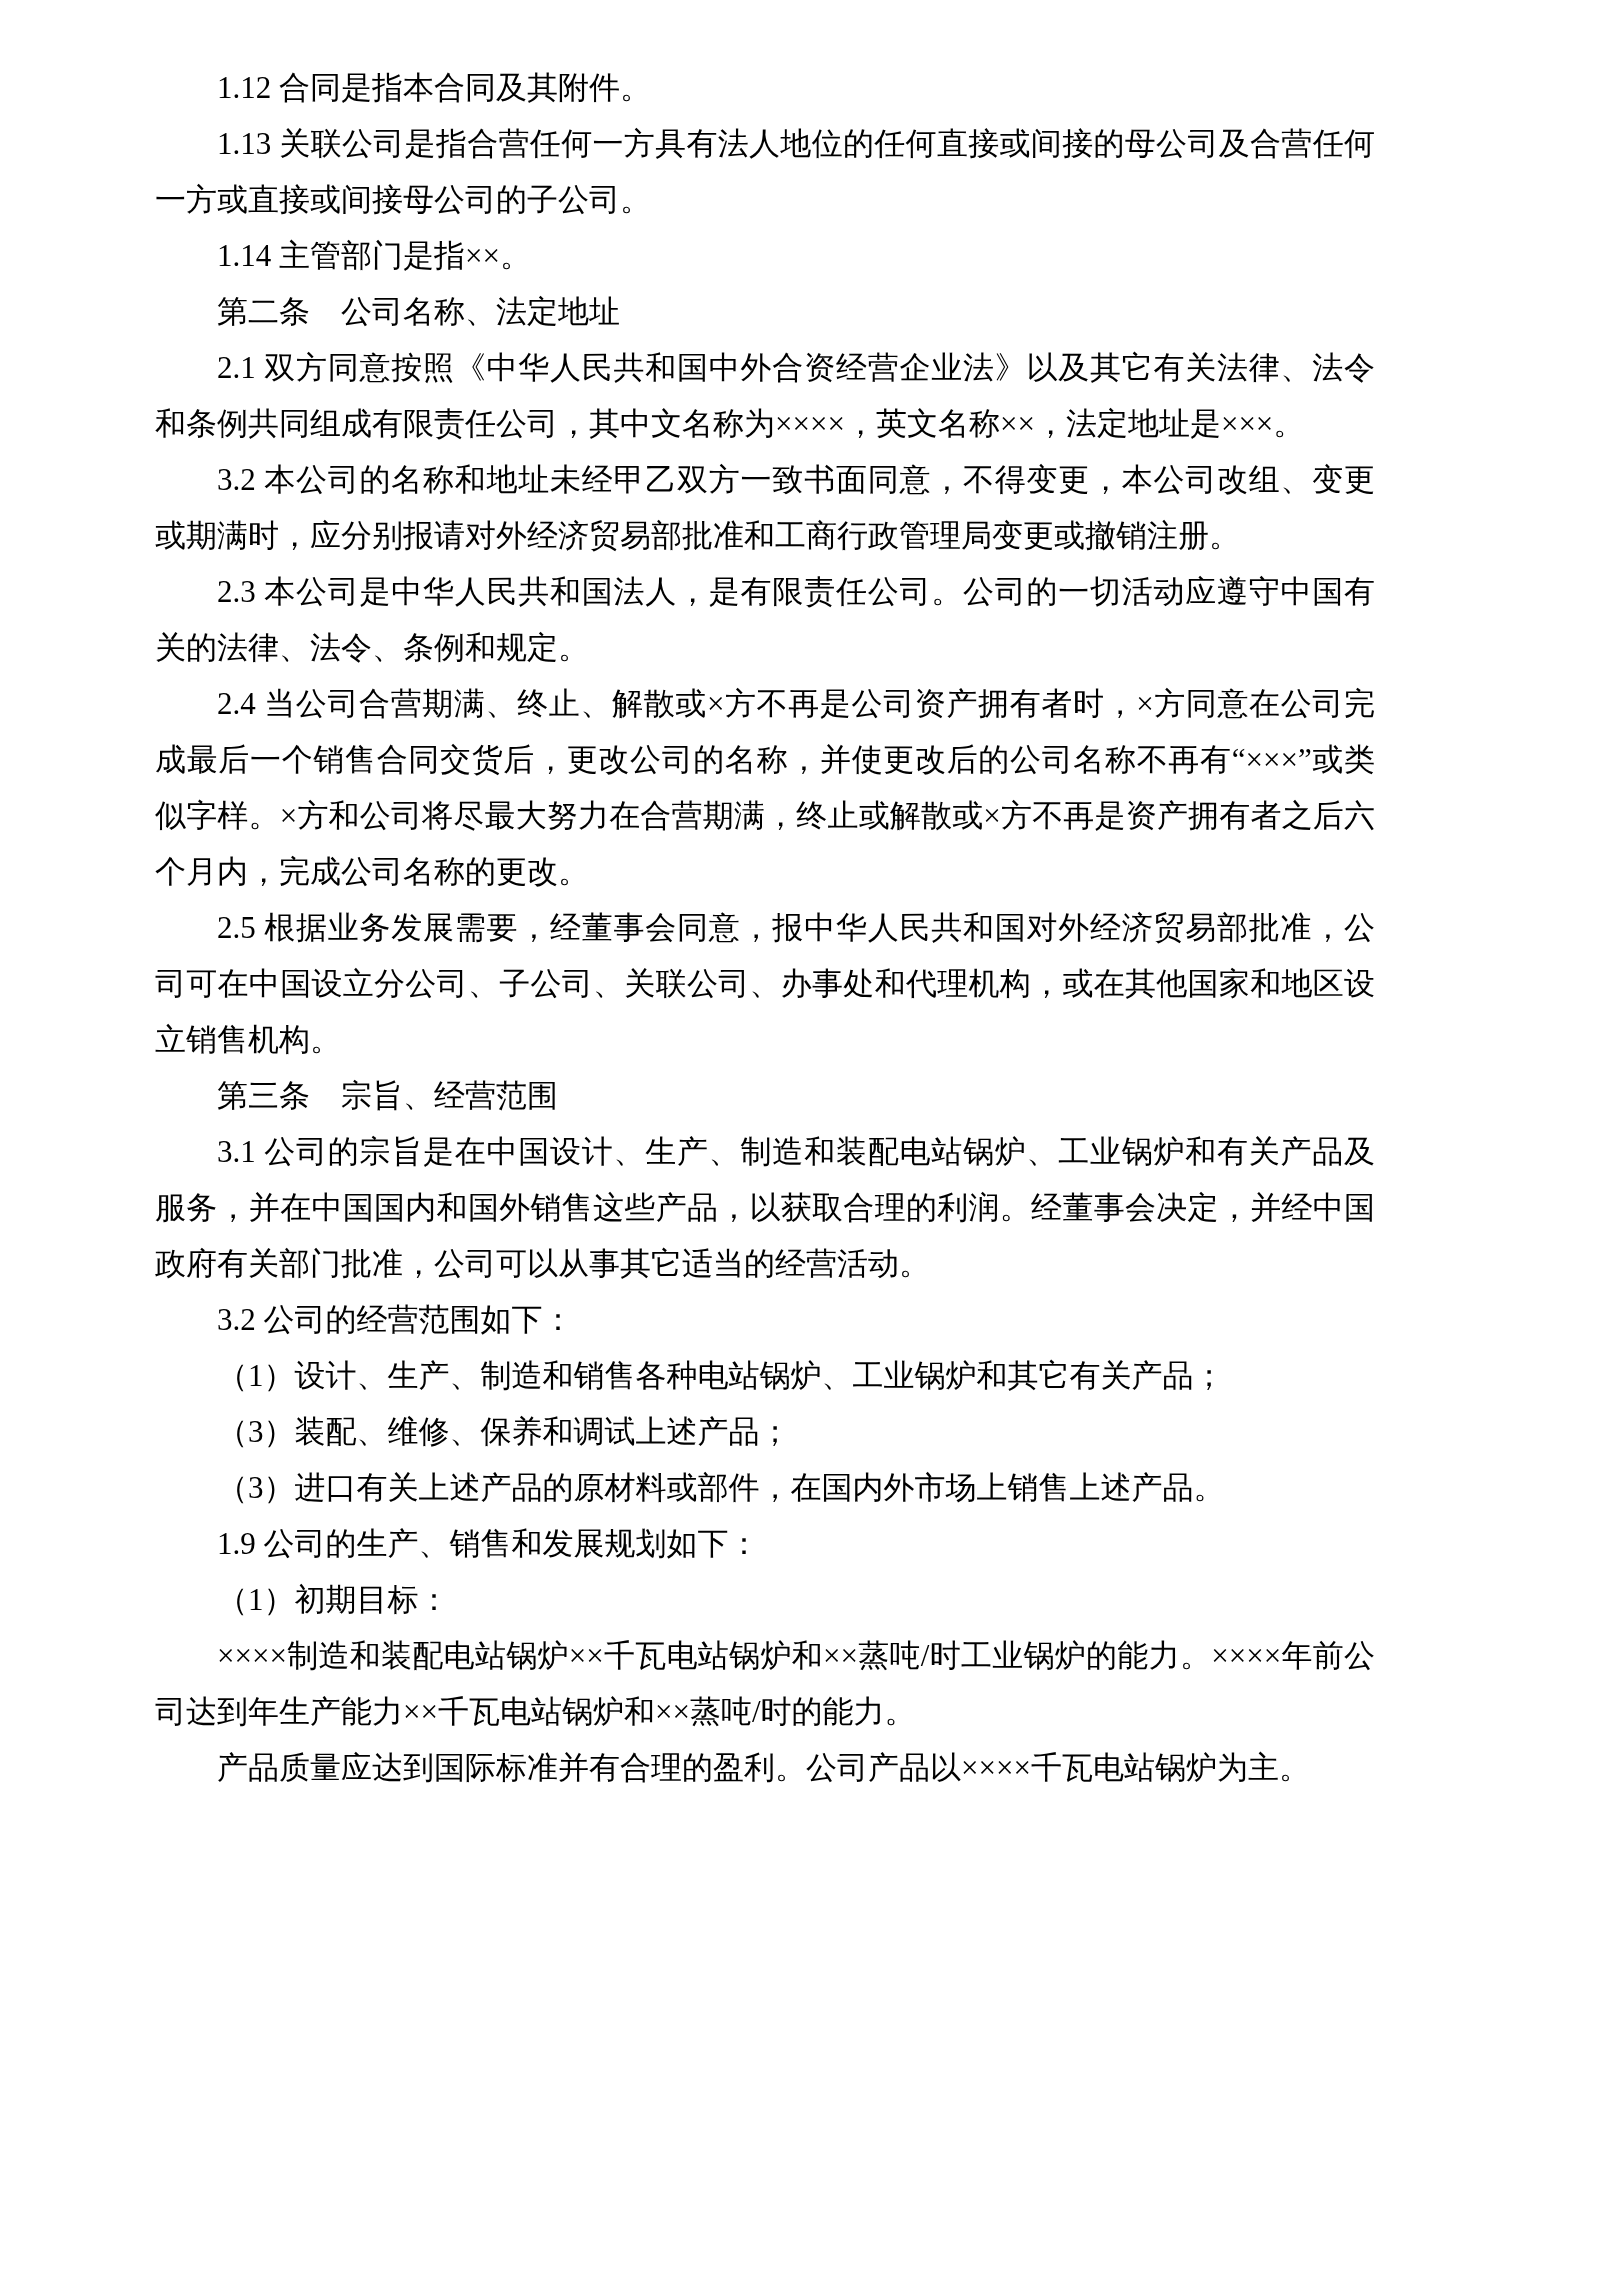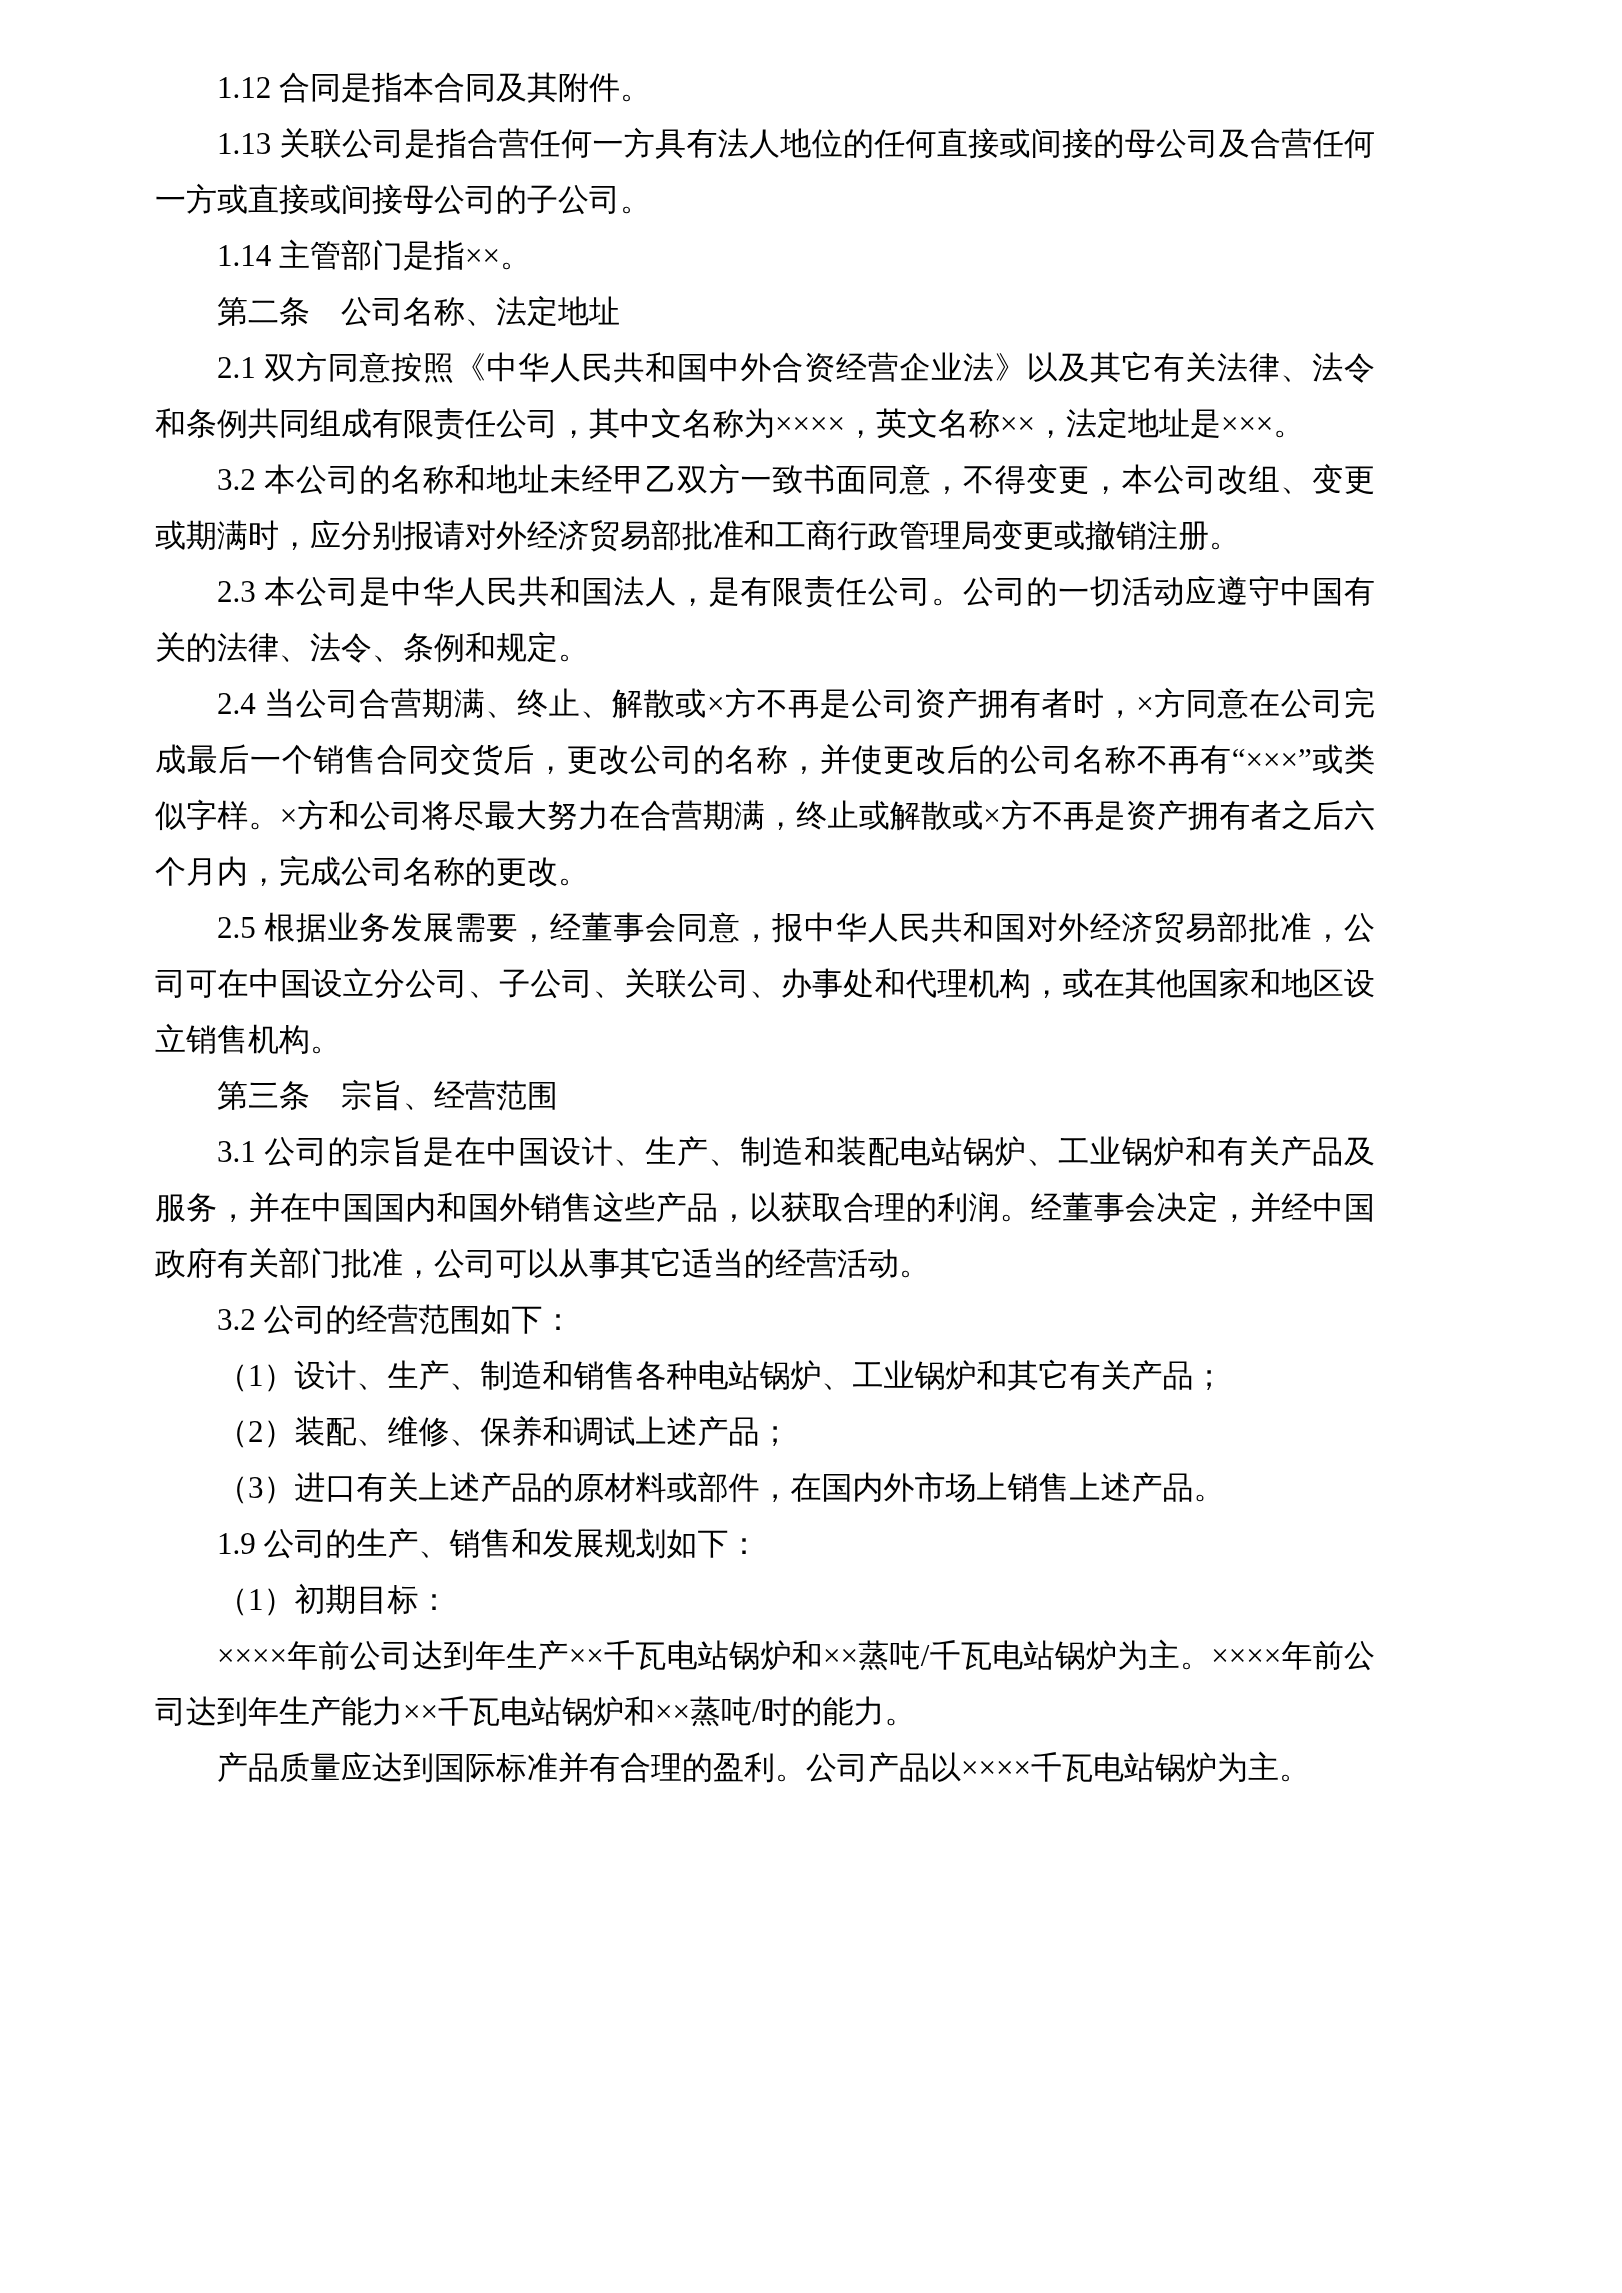--- a/index.html
+++ b/index.html
@@ -43,21 +43,21 @@
       <p class="para heading">第二条　公司名称、法定地址</p>
       <p class="para normal">2.1 双方同意按照《中华人民共和国中外合资经营企业法》以及其它有关法律、法令和条例共同组成有限责任公司，其中文名称为××××，英文名称××，法定地址是×××。</p>
       <p class="para normal">3.2 本公司的名称和地址未经甲乙双方一致书面同意，不得变更，本公司改组、变更或期满时，应分别报请对外经济贸易部批准和工商行政管理局变更或撤销注册。</p>
       <p class="para normal">2.3 本公司是中华人民共和国法人，是有限责任公司。公司的一切活动应遵守中国有关的法律、法令、条例和规定。</p>
       <p class="para normal">2.4 当公司合营期满、终止、解散或×方不再是公司资产拥有者时，×方同意在公司完成最后一个销售合同交货后，更改公司的名称，并使更改后的公司名称不再有“×××”或类似字样。×方和公司将尽最大努力在合营期满，终止或解散或×方不再是资产拥有者之后六个月内，完成公司名称的更改。</p>
       <p class="para normal">2.5 根据业务发展需要，经董事会同意，报中华人民共和国对外经济贸易部批准，公司可在中国设立分公司、子公司、关联公司、办事处和代理机构，或在其他国家和地区设立销售机构。</p>
       <p class="para heading">第三条　宗旨、经营范围</p>
       <p class="para normal">3.1 公司的宗旨是在中国设计、生产、制造和装配电站锅炉、工业锅炉和有关产品及服务，并在中国国内和国外销售这些产品，以获取合理的利润。经董事会决定，并经中国政府有关部门批准，公司可以从事其它适当的经营活动。</p>
       <p class="para normal">3.2 公司的经营范围如下：</p>
       <p class="para normal">（1）设计、生产、制造和销售各种电站锅炉、工业锅炉和其它有关产品；</p>
-      <p class="para normal">（2）装配、维修、保养和调试上述产品；</p>
+      <p class="para normal">（3）装配、维修、保养和调试上述产品；</p>
       <p class="para normal">（3）进口有关上述产品的原材料或部件，在国内外市场上销售上述产品。</p>
       <p class="para normal">1.9 公司的生产、销售和发展规划如下：</p>
       <p class="para normal">（1）初期目标：</p>
-      <p class="para normal">××××年前公司达到年生产××千瓦电站锅炉和××蒸吨/千瓦电站锅炉为主。××××年前公司达到年生产能力××千瓦电站锅炉和××蒸吨/时的能力。</p>
+      <p class="para normal">××××制造和装配电站锅炉××千瓦电站锅炉和××蒸吨/时工业锅炉的能力。××××年前公司达到年生产能力××千瓦电站锅炉和××蒸吨/时的能力。</p>
       <p class="para normal">产品质量应达到国际标准并有合理的盈利。公司产品以××××千瓦电站锅炉为主。</p>
     </div>
 </div>
 
 
 </body></html>

